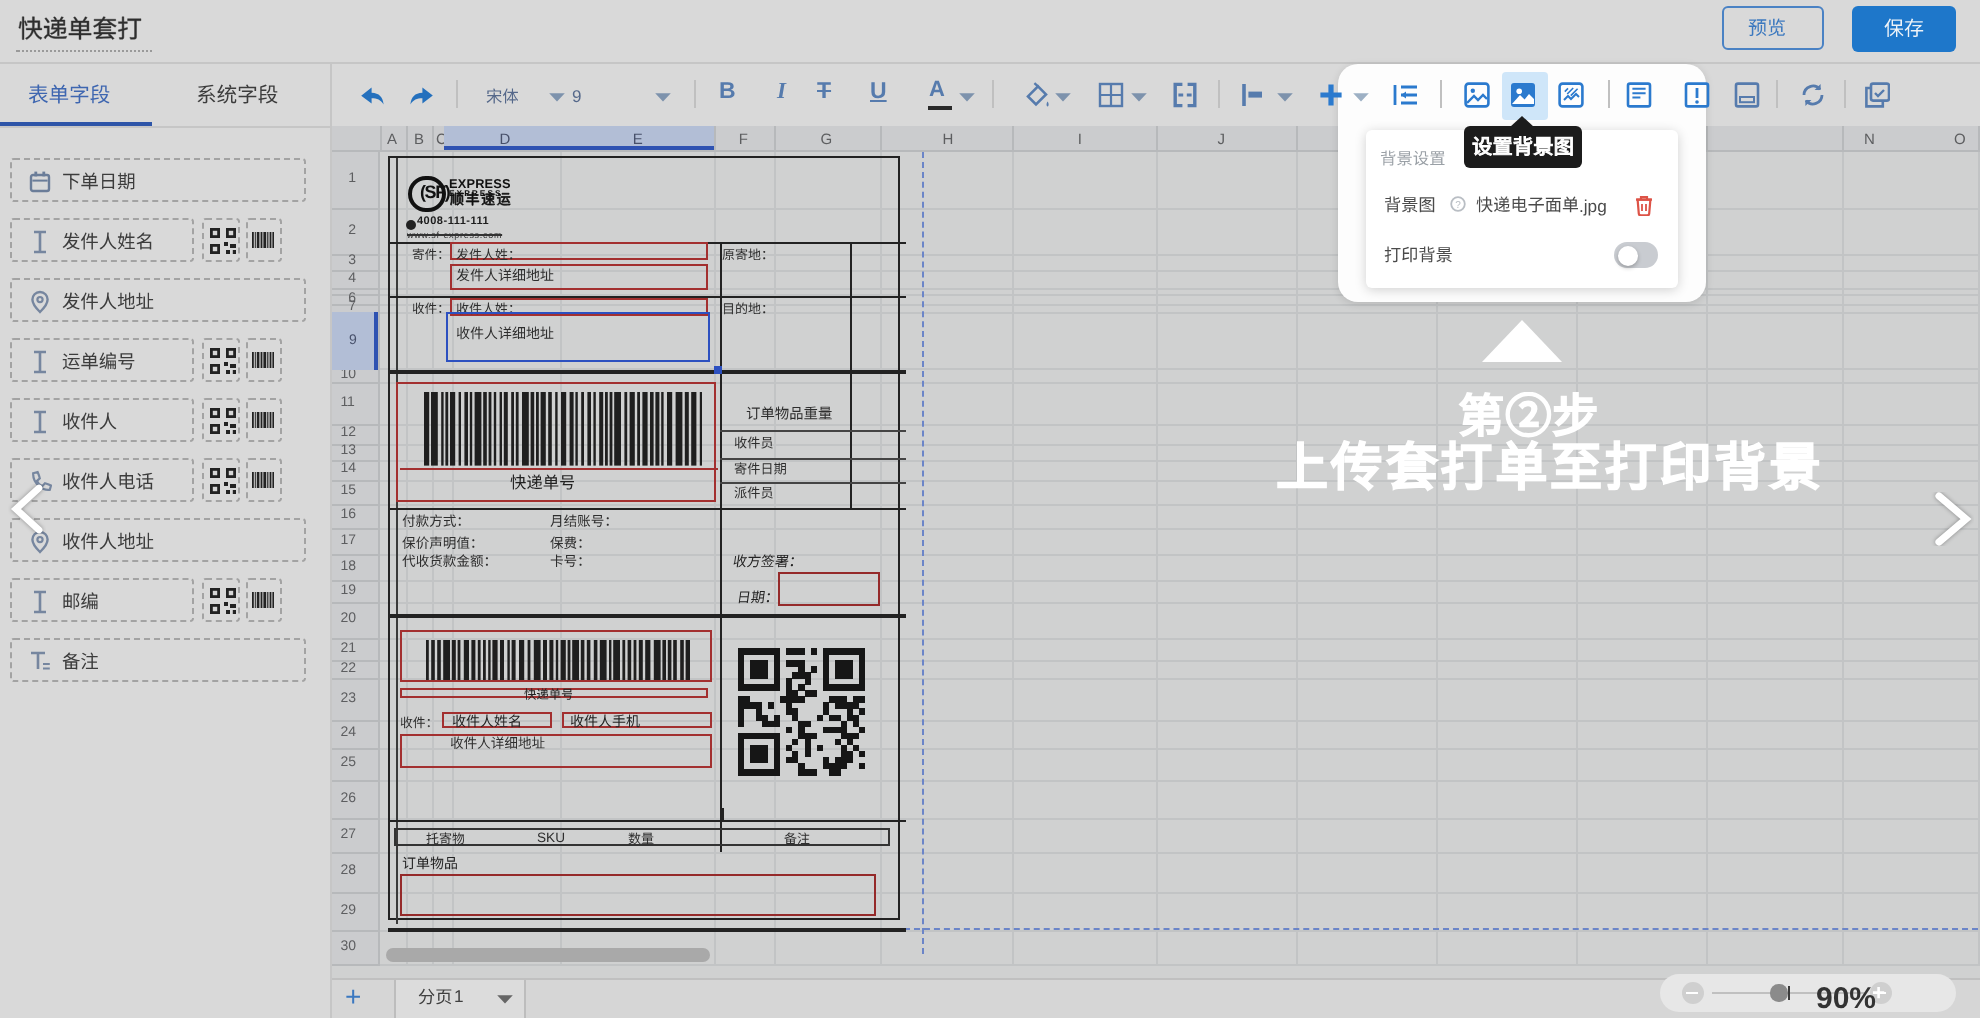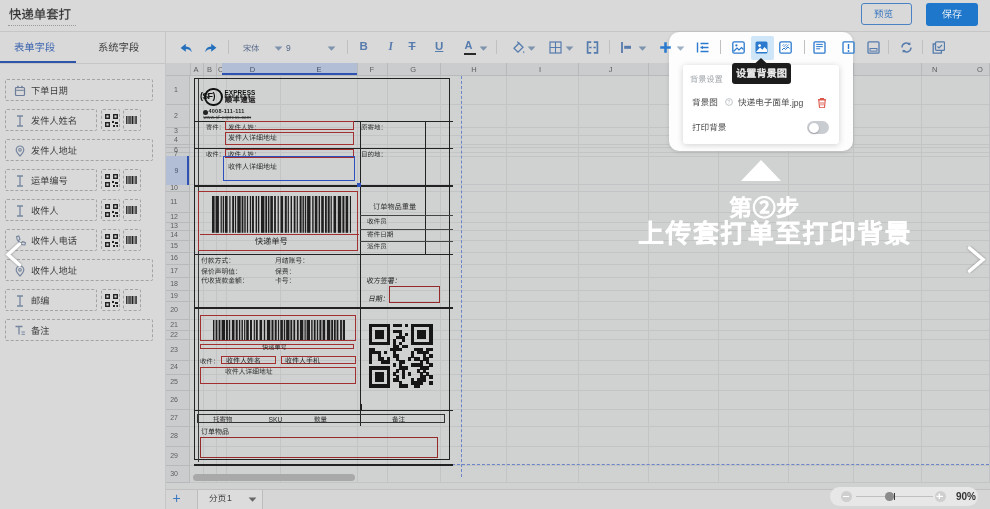--- a/index.html
+++ b/index.html
@@ -530,21 +530,21 @@
 <div style="position:absolute;left:197.5px;top:78.5px;width:1.0px;height:383.0px;background:#3a3a3a;"></div>
 <div style="position:absolute;left:193.5px;top:120.5px;width:259.0px;height:1.3px;background:#222;"></div>
 <div style="position:absolute;left:193.5px;top:147.5px;width:259.0px;height:1.3px;background:#222;"></div>
 <div style="position:absolute;left:193.5px;top:185.3px;width:259.0px;height:1.3px;background:#222;"></div>
 <div style="position:absolute;left:193.5px;top:253.6px;width:259.0px;height:1.3px;background:#222;"></div>
 <div style="position:absolute;left:193.5px;top:307.3px;width:259.0px;height:1.3px;background:#222;"></div>
 <div style="position:absolute;left:193.5px;top:409.7px;width:259.0px;height:1.3px;background:#222;"></div>
 <div style="position:absolute;left:359.5px;top:120.5px;width:1.2px;height:305.0px;background:#222;"></div>
 <div style="position:absolute;left:424.8px;top:120.5px;width:1.0px;height:133.0px;background:#222;"></div>
 <div style="position:absolute;left:204.0px;top:87.5px;width:18.5px;height:18.5px;border:2.2px solid #111;border-radius:50%;"></div>
-<div style="position:absolute;left:200px;top:91.8px;font-size:9.0px;color:#111;line-height:1;white-space:nowrap;letter-spacing:-0.7px;"><b>(SF)</b></div>
+<div style="position:absolute;left:210px;top:91.8px;font-size:9.0px;color:#111;line-height:1;white-space:nowrap;letter-spacing:-0.7px;"><b>(SF)</b></div>
 <div style="position:absolute;left:224.5px;top:89.5px;font-size:6.4px;color:#111;line-height:1;white-space:nowrap;letter-spacing:0.1px;"><b>EXPRESS</b></div>
 <div style="position:absolute;left:224.5px;top:95.4px;font-size:4.2px;color:#111;line-height:1;white-space:nowrap;letter-spacing:1px;"><b>EXPRESS</b></div>
 <svg class="t " style="left:224.5px;top:96.2px" width="31.2" height="7.4" viewBox="0 0 31.2 7.4">
       <g fill="#111" stroke="#111" stroke-width="5.5" transform="translate(0,6.09) scale(0.0700)">
         <use href="#g33" x="0"></use>
         <use href="#g34" x="111"></use>
         <use href="#g35" x="223"></use>
         <use href="#g24" x="334"></use>
       </g>
     </svg>
@@ -1249,13 +1249,13 @@
 <div style="position:absolute;left:840.5px;top:491.0px;width:11.0px;height:11.0px;background:#cfcfcf;border-radius:50%;"></div>
 <div style="position:absolute;left:843.0px;top:495.7px;width:6.0px;height:1.6px;background:#fff;"></div>
 <div style="position:absolute;left:856.0px;top:495.5px;width:77.0px;height:1.5px;background:#c0c0c0;"></div>
 <div style="position:absolute;left:885.0px;top:492.0px;width:8.5px;height:8.5px;background:#8b8b8b;border-radius:50%;"></div>
 <div style="position:absolute;left:893.5px;top:493.0px;width:1.5px;height:6.5px;background:#3a3a3a;"></div>
 <div style="position:absolute;left:934.5px;top:491.0px;width:11.0px;height:11.0px;background:#cfcfcf;border-radius:50%;"></div>
 <div style="position:absolute;left:937.0px;top:495.7px;width:6.0px;height:1.6px;background:#fff;"></div>
 <svg class="t" style="left:936.2px;top:493.4px" width="6.6" height="6.6" viewBox="0 0 7 7">
       <path d="M3.5 0.5v6M0.5 3.5h6" stroke="#fff" stroke-width="1.4"></path>
     </svg>
-<div style="position:absolute;left:956px;top:491.5px;font-size:10px;color:#333;line-height:1;white-space:nowrap;"><b>90%</b></div>
+<div style="position:absolute;left:908px;top:491.5px;font-size:15px;color:#333;line-height:1;white-space:nowrap;"><b>90%</b></div>
 </div>
 </body></html>

